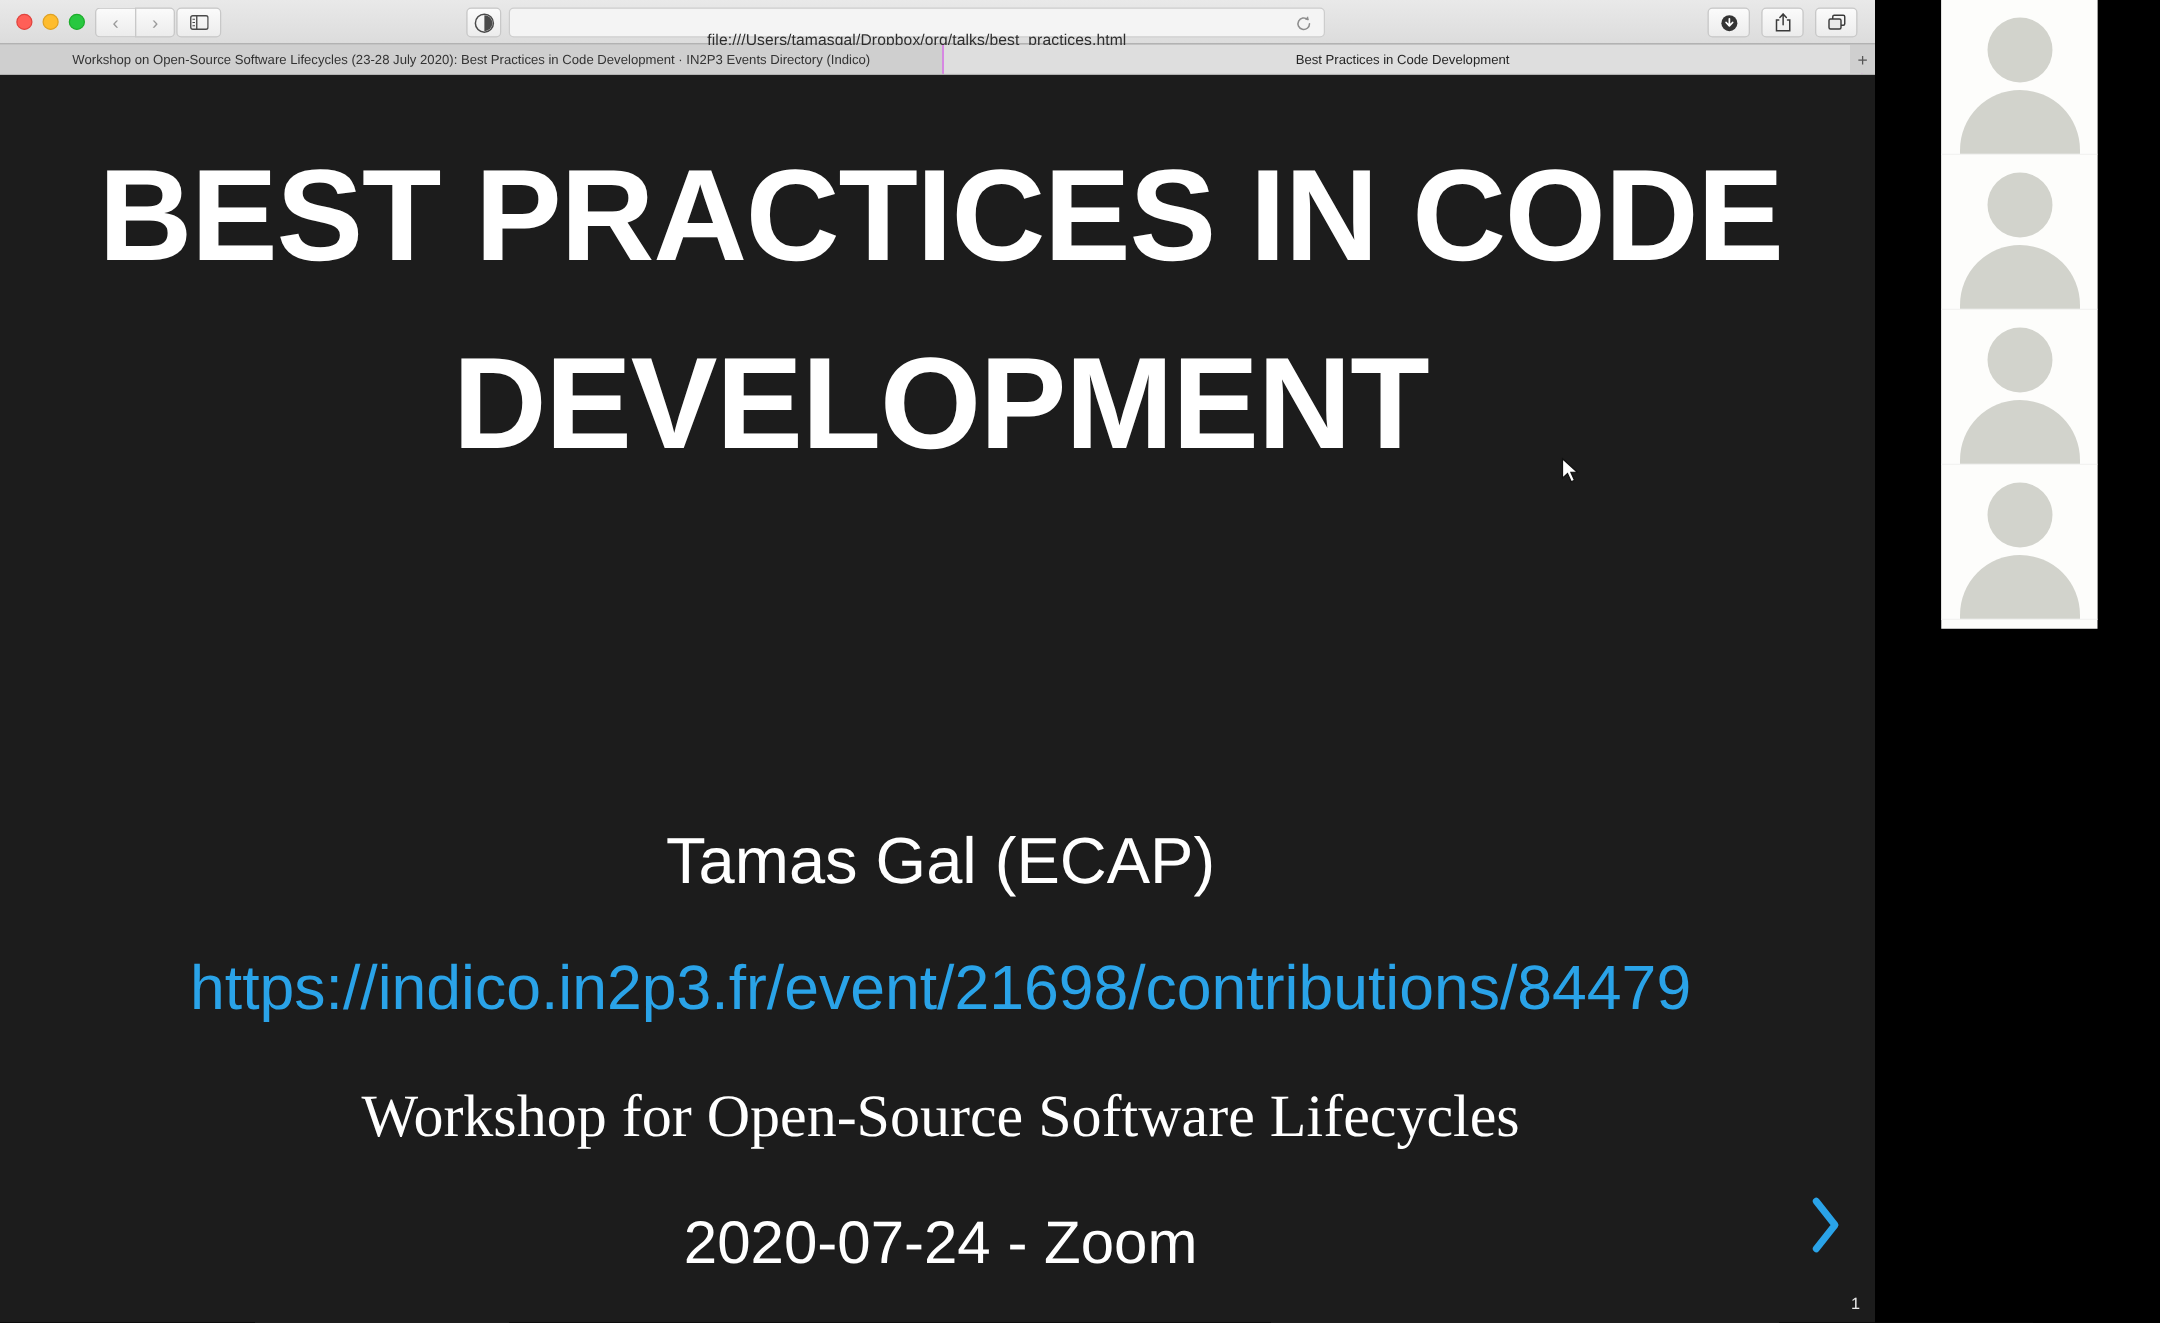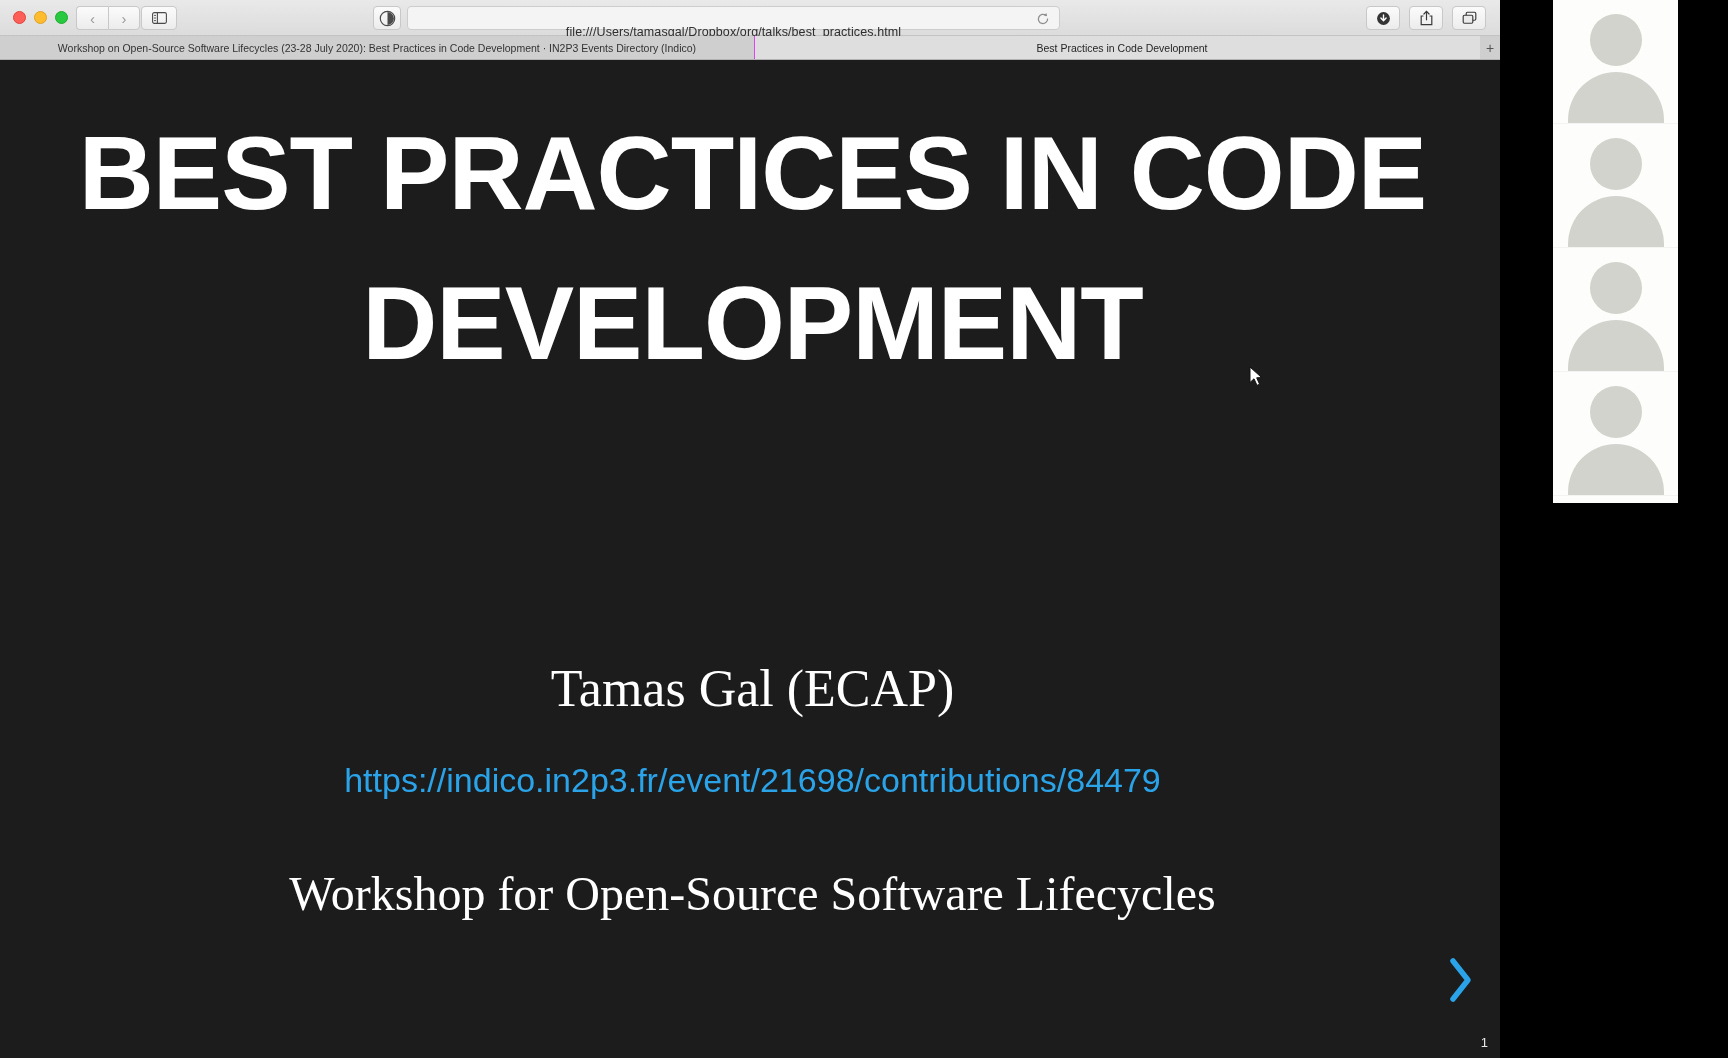--- a/index.html
+++ b/index.html
@@ -188,27 +188,26 @@
     line-height:1.44;
     letter-spacing:-1px;
     color:#ffffff;
   }
   #presenter {
     position:absolute;
     left:0; right:0; top:598px;
     text-align:center;
     font-size:52px;
     color:#ffffff;
-    font-family:Liberation Serif, serif;
   }
   #slide-link {
     position:absolute;
     left:0; right:0; top:700px;
     text-align:center;
-    font-size:34px;
+    font-size:50px;
     color:#2aa3e8;
     text-decoration:none;
     white-space:nowrap;
   }
   #event-name {
     position:absolute;
     left:0; right:0; top:805px;
     text-align:center;
     font-size:48px;
     color:#ffffff;
@@ -359,20 +358,21 @@
     <div id="slide-canvas">
 
       <h1 id="slide-title">BEST PRACTICES IN CODE DEVELOPMENT</h1>
 
       <div id="presenter">Tamas Gal (ECAP)</div>
 
       <a id="slide-link" href="#">https://indico.in2p3.fr/event/21698/contributions/84479</a>
 
       <div id="event-name">Workshop for Open-Source Software Lifecycles</div>
 
+      <div id="event-date">2020-07-24 - Zoom</div>
 
       <div id="next-slide-arrow">
         <svg width="30" height="52" viewBox="0 0 30 52">
           <polyline points="8,7 23,26 8,45" fill="none" stroke="#2aa3e8" stroke-width="5.5" stroke-linecap="round" stroke-linejoin="round"></polyline>
         </svg>
       </div>
 
       <div id="slide-number">1</div>
 
     </div>

